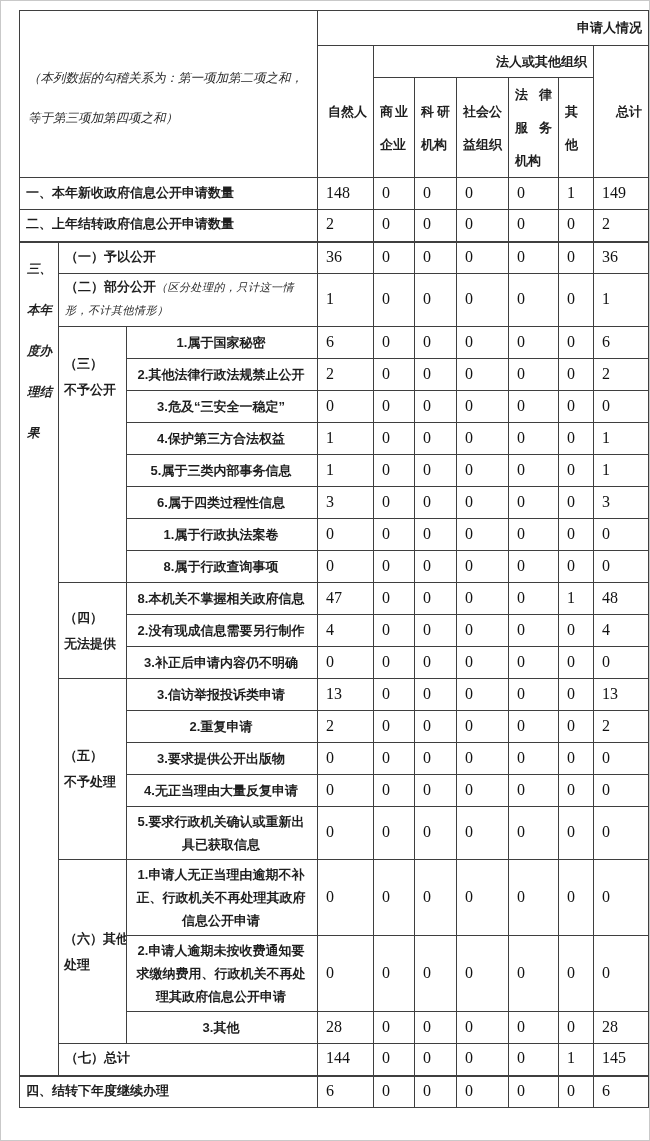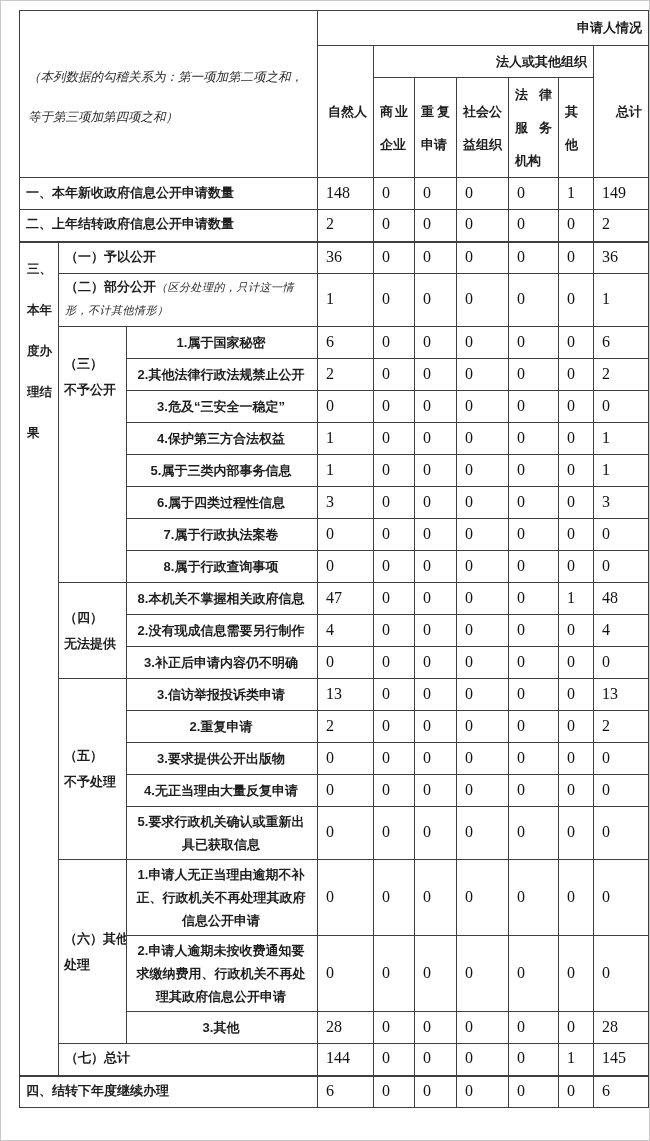--- a/index.html
+++ b/index.html
@@ -45,21 +45,20 @@
     font-style: italic;
     font-weight: 400;
     color: #2a2a2a;
   }
   .corner {
     font-size: 12.5px;
     line-height: 40px;
     padding: 8px 8px 0 8px;
     text-align: left;
     vertical-align: middle;
-    font-family: Liberation Mono, monospace;
   }
   .hcell {
     font-family: "Liberation Sans", sans-serif;
     font-weight: 700;
     font-size: 13px;
     padding: 0 6px;
     vertical-align: middle;
     text-align: right;
   }
   .hcell.sub {
@@ -71,20 +70,21 @@
   .rowlbl {
     padding: 2px 4px 4px 6px;
     line-height: 22px;
   }
   .sec-a {
     vertical-align: top;
     font-size: 12.5px;
     line-height: 41px;
     padding: 6px 5px 0 7px;
     text-align: left;
+    font-style: italic;
   }
   .grp {
     vertical-align: middle;
     padding: 2px 3px 2px 5px;
     line-height: 26px;
   }
   .grp .grp-line { display: block; white-space: nowrap; }
   .grp-top {
     vertical-align: top;
     padding-top: 24px;
@@ -131,21 +131,21 @@
       <td class="corner kai" rowspan="3" colspan="3">（本列数据的勾稽关系为：第一项加第二项之和，等于第三项加第四项之和）</td>
       <td class="hcell" colspan="7">申请人情况</td>
     </tr>
     <tr class="hr2">
       <td class="hcell h-nat" rowspan="2">自然人</td>
       <td class="hcell" colspan="5">法人或其他组织</td>
       <td class="hcell h-total" rowspan="2">总计</td>
     </tr>
     <tr class="hr3">
       <td class="hcell sub">商业企业</td>
-      <td class="hcell sub">重复申请</td>
+      <td class="hcell sub">科研机构</td>
       <td class="hcell sub">社会公益组织</td>
       <td class="hcell sub">法律服务机构</td>
       <td class="hcell sub">其他</td>
     </tr>
 
     <tr class="r-s">
       <td class="lbl rowlbl" colspan="3">一、本年新收政府信息公开申请数量</td>
     <td class="num">148</td>
           <td class="num">0</td>
           <td class="num">0</td>
@@ -247,21 +247,21 @@
       <td class="lbl item">6.属于四类过程性信息</td>
     <td class="num">3</td>
           <td class="num">0</td>
           <td class="num">0</td>
           <td class="num">0</td>
           <td class="num">0</td>
           <td class="num">0</td>
           <td class="num">3</td>
         </tr>
     <tr class="r-s">
-      <td class="lbl item">7.属于行政执法案卷</td>
+      <td class="lbl item">1.属于行政执法案卷</td>
     <td class="num">0</td>
           <td class="num">0</td>
           <td class="num">0</td>
           <td class="num">0</td>
           <td class="num">0</td>
           <td class="num">0</td>
           <td class="num">0</td>
         </tr>
     <tr class="r-s">
       <td class="lbl item">8.属于行政查询事项</td>

